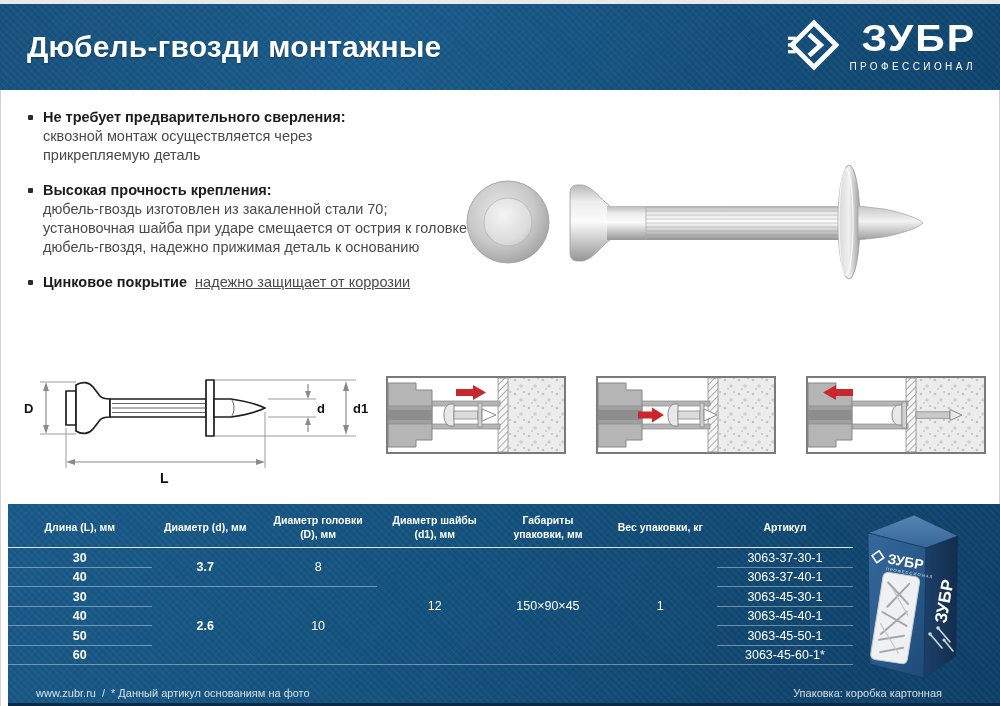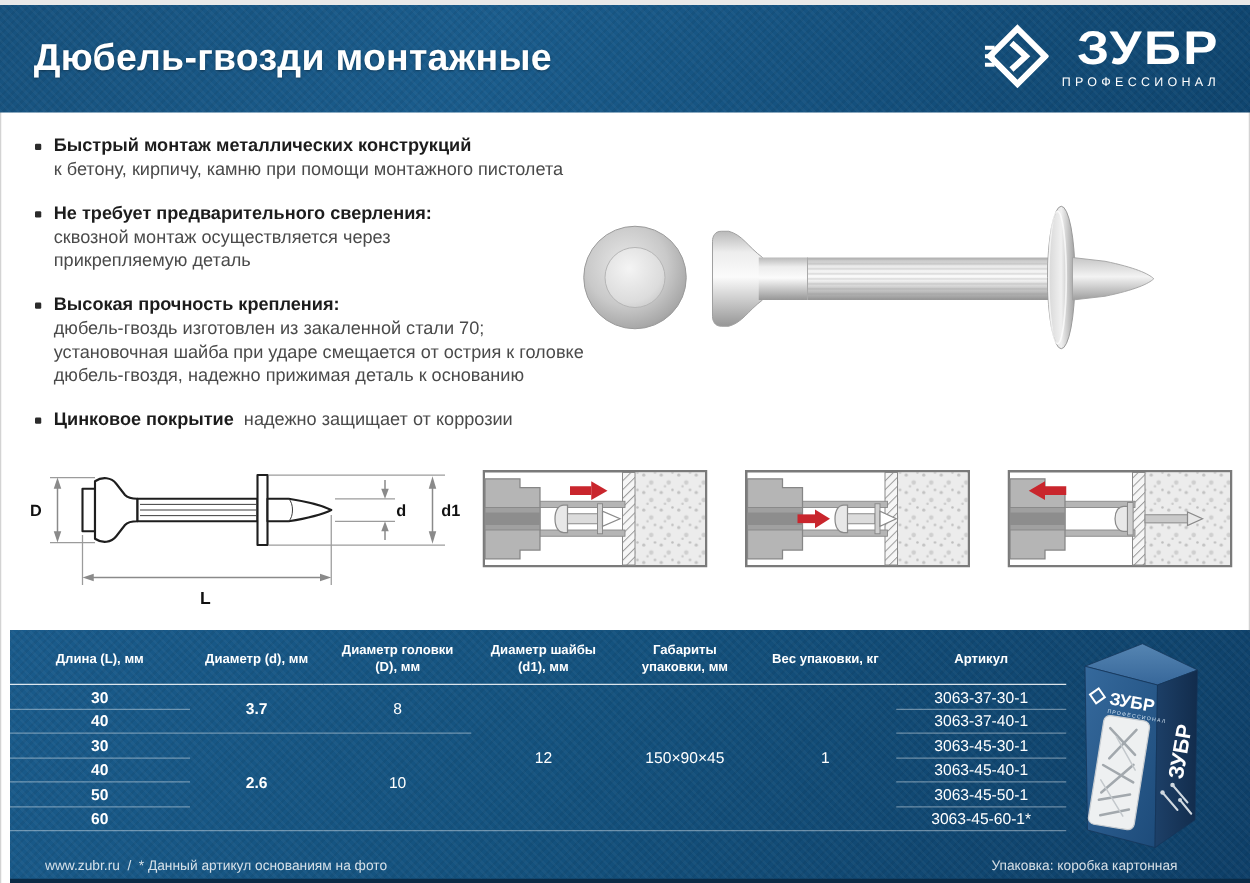--- a/index.html
+++ b/index.html
@@ -25,21 +25,21 @@
   }
   .brand { position:absolute; right:24px; top:15px; display:flex; align-items:flex-start; gap:10px; }
   .brand-txt { display:flex; flex-direction:column; align-items:flex-end; }
   .brand-name { font-size:41px; font-weight:bold; color:#fff; letter-spacing:2px; line-height:0.95; transform:scaleY(0.92); }
   .brand-sub { font-size:10px; color:#fff; letter-spacing:3.4px; margin-top:3px; }
   
   .features { position:absolute; left:28px; top:104px; width:452px; list-style:none; }
   .features li { position:relative; padding-left:15px; margin-bottom:16px; font-size:14.5px; line-height:19px; color:#4a4a4a; }
   .dot { position:absolute; left:0; top:7px; width:5px; height:5px; background:#2b2b2b; border-radius:1px; }
   .f-bold { font-weight:bold; color:#1c1c1c; }
-  .f-inline { margin-left:4px; }
+  .f-inline { margin-left:4px;text-decoration:underline; }
   .f-body { white-space:pre-line; }
   
   .product-photo { position:absolute; left:450px; top:138px; width:545px; height:200px; }
   .dim-diagram   { position:absolute; left:16px;  top:356px; width:360px; height:135px; }
   .panel { position:absolute; top:372px; width:180px; height:78px; }
   .panel-1 { left:386px; } .panel-2 { left:596px; } .panel-3 { left:806px; }
   
   .spec {
     position:absolute; left:8px; right:0; top:500px; height:206px;
     background:
@@ -94,25 +94,20 @@
         <polyline points="23,16 35,27 23,38" fill="none" stroke="#fff" stroke-width="5"></polyline>
       </svg>
       <div class="brand-txt">
         <div class="brand-name">ЗУБР</div>
         <div class="brand-sub">ПРОФЕССИОНАЛ</div>
       </div>
     </div>
   </header>
 
   <ul class="features">
-    <li>
-      <span class="dot"></span>
-      <span class="f-bold">Быстрый монтаж металлических конструкций</span>
-      <div class="f-body">к бетону, кирпичу, камню при помощи монтажного пистолета</div>
-    </li>
     <li>
       <span class="dot"></span>
       <span class="f-bold">Не требует предварительного сверления:</span>
       <div class="f-body">сквозной монтаж осуществляется через
 прикрепляемую деталь</div>
     </li>
     <li>
       <span class="dot"></span>
       <span class="f-bold">Высокая прочность крепления:</span>
       <div class="f-body">дюбель-гвоздь изготовлен из закаленной стали 70;

